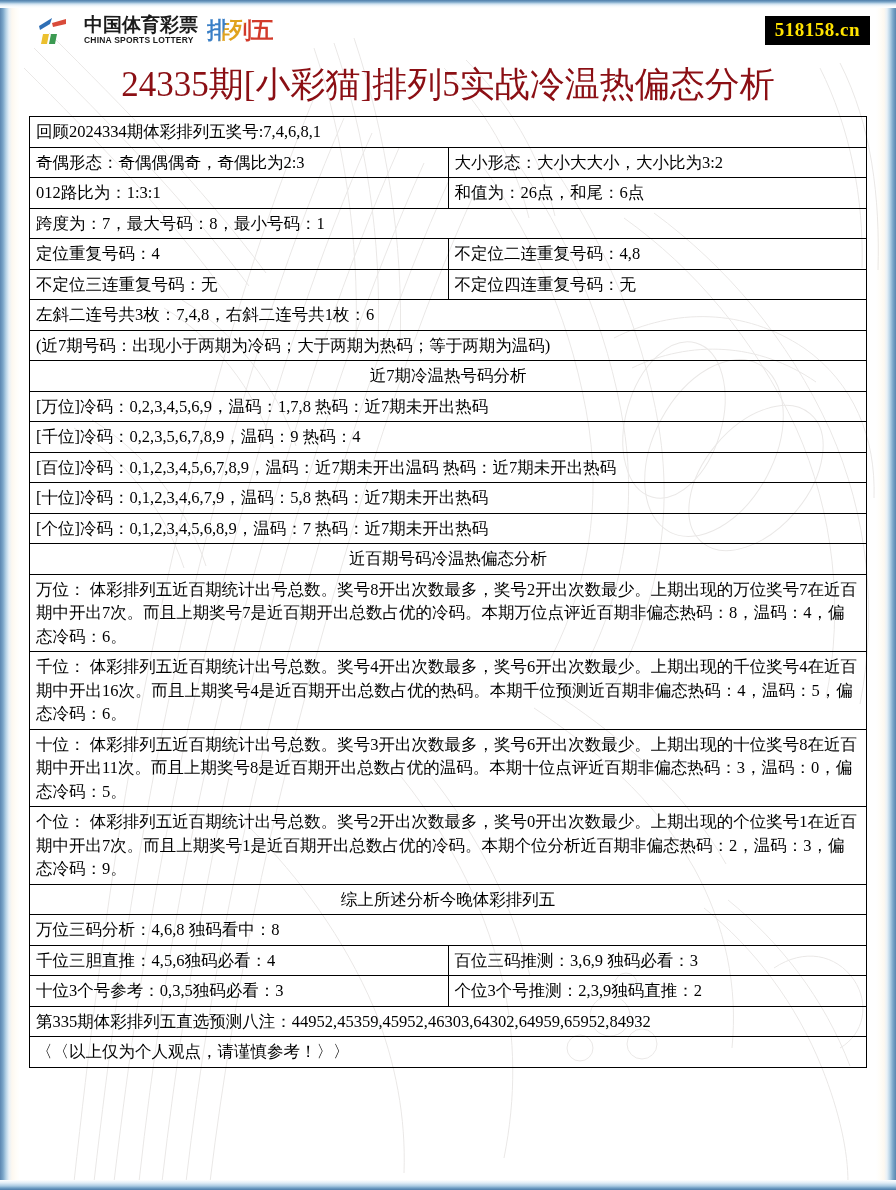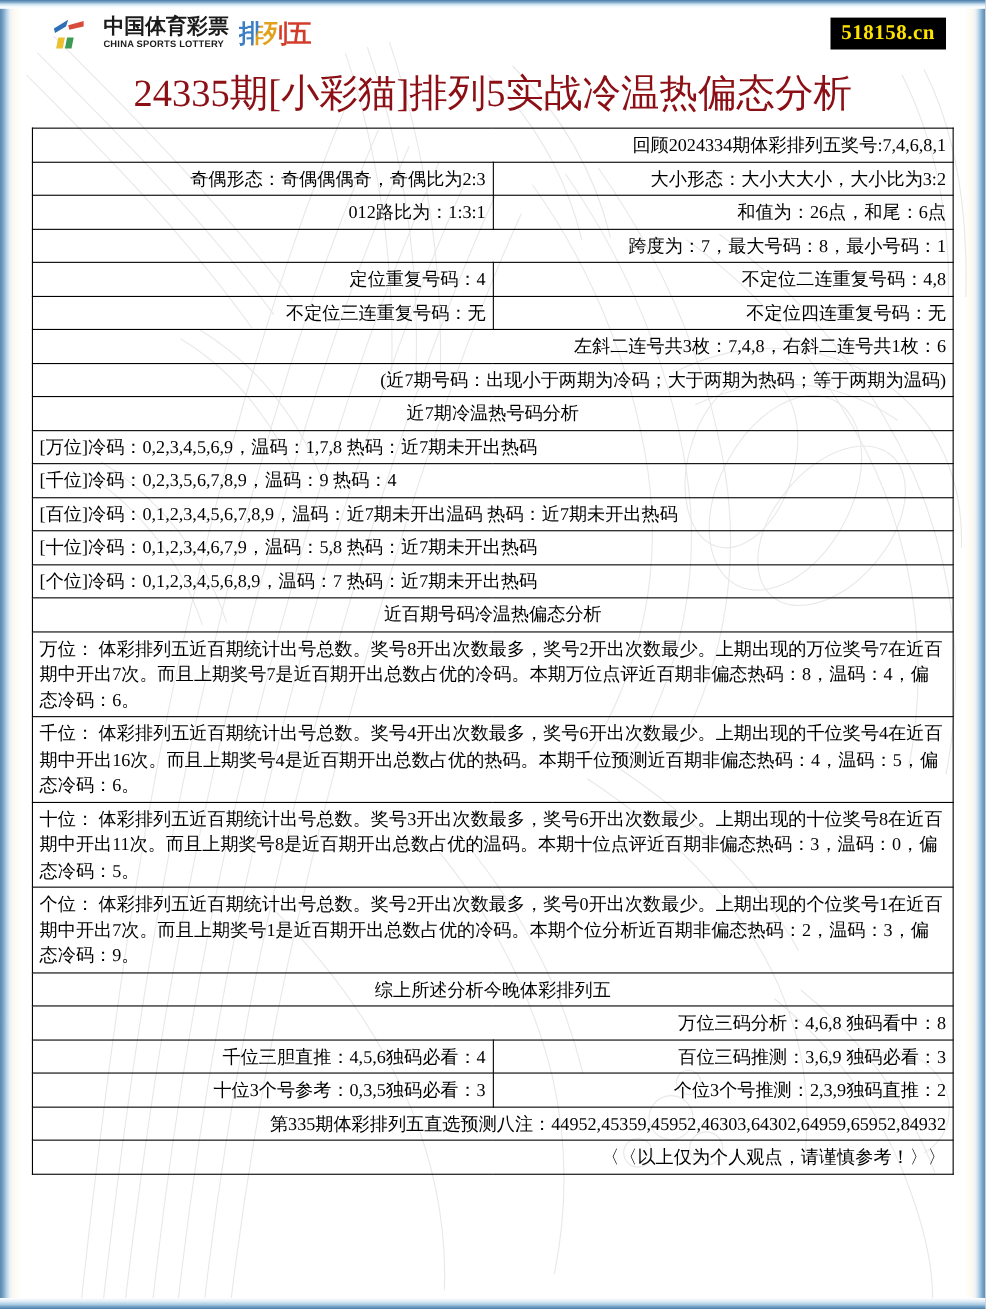--- a/index.html
+++ b/index.html
@@ -52,21 +52,21 @@
     left: 14px; top: 8px;
     width: 868px; height: 1174px;
     opacity: 0.40;
     pointer-events: none;
     z-index: 0;
   }
 
   .content {
     position: relative;
     z-index: 2;
-    padding: 0 30px;
+    padding: 0 20px;
   }
 
   
   .header {
     position: relative;
     height: 58px;
     padding-top: 6px;
   }
   .logo-wrap {
     position: absolute;
@@ -145,21 +145,21 @@
   }
   table.grid td {
     border: 1px solid #000000;
     font-size: 16.5px;
     line-height: 23.5px;
     color: #000000;
     padding: 3px 6px;
     vertical-align: middle;
     background: transparent;
   }
-  td.c { text-align: right; }
+  td.c { text-align: left; }
   td.l { text-align: left; }
   td.para {
     text-align: left;
     padding: 6px 8px 7px 8px;
     line-height: 25px;
     text-indent: 0;
   }
   td.smallnum {
     font-size: 15.5px;
   }

